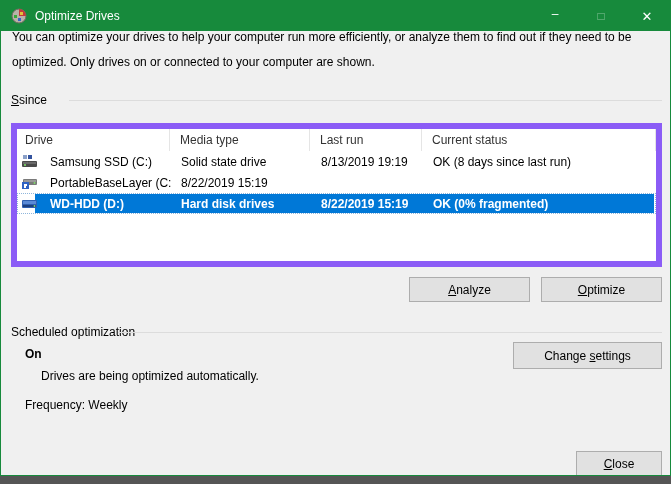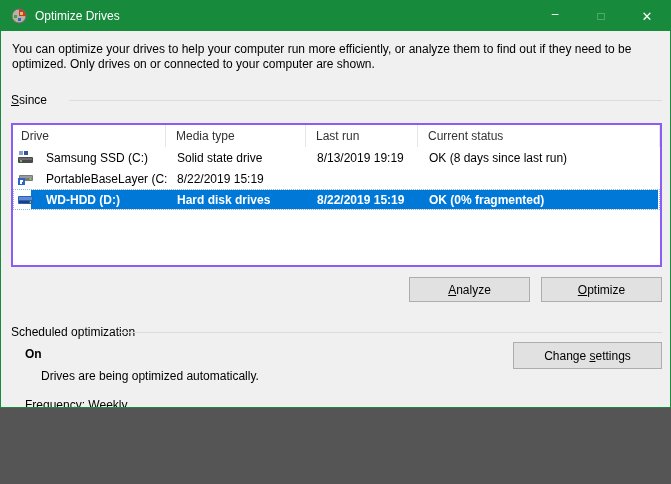--- a/index.html
+++ b/index.html
@@ -1,21 +1,21 @@
 <!DOCTYPE html>
 <html><head>
 <meta charset="utf-8">
 <style>
   * { box-sizing: border-box; margin: 0; padding: 0; }
   html, body { background: #555; }
   body { font-family: "Liberation Sans", "DejaVu Sans", sans-serif; }
 
   .dialog {
     position: relative;
-    width: 671px; height: 408px;
+    width: 671px; height: 476px;
     background: #f0f0f0;
     border: 1px solid #178a3c;
     overflow: hidden;
     font-size: 12px;
     color: #000;
     padding-left: 44px;
   }
 
   
   .titlebar {
@@ -32,35 +32,35 @@
     display: flex; align-items: center; justify-content: center;
     color: #fff; font-size: 12px;
     cursor: default;
   }
   .win-btn.min span { position: relative; top: -2px; }
   .win-btn.max { color: rgba(255,255,255,0.45); }
   .win-btn.close-x { font-size: 13px; }
 
   
   .intro {
-    position: absolute; left: 11px; top: 41px; width: 650px;
-    line-height: 15px;
+    position: absolute; left: 11px; top: 24px; width: 650px;
+    line-height: 25px;
   }
 
   
   .group-label { position: absolute; left: 10px; }
   .divider { position: absolute; height: 1px; background: #dcdcdc; }
   .key { text-decoration: underline; }
   .keyed span { white-space: pre; }
 
   
   .listview {
     position: absolute; left: 10px; top: 122px; width: 651px; height: 144px;
     background: #fff;
-    border: 2px solid #8b5cf6;
+    border: 6px solid #8b5cf6;
   }
   .lv-row {
     display: grid;
     grid-template-columns: 153px 140px 112px 1fr;
     align-items: center;
   }
   .lv-header { height: 22px; color: #333; }
   .lv-header .hcell {
     height: 100%; display: flex; align-items: center;
     padding-left: 10px;

